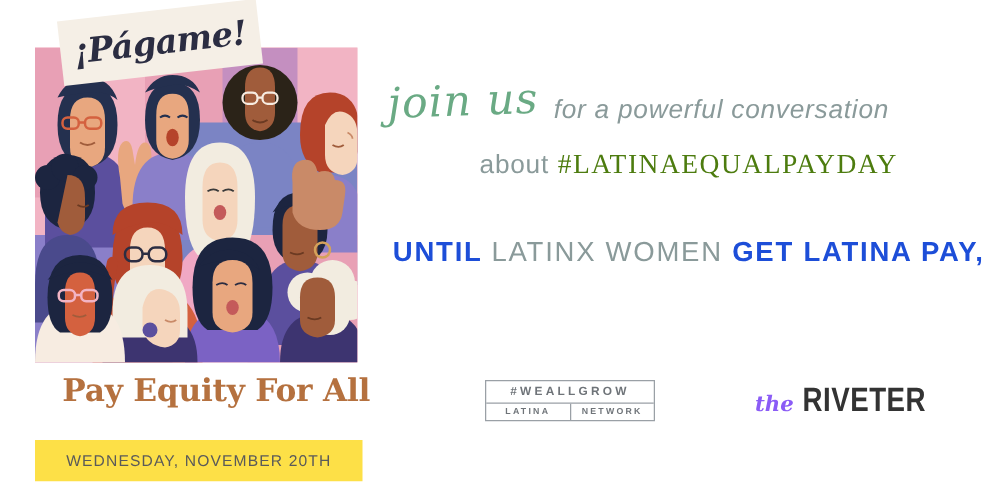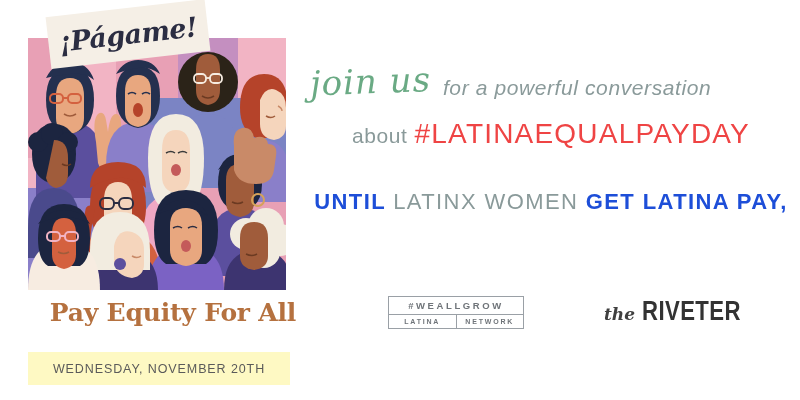--- a/index.html
+++ b/index.html
@@ -85,21 +85,21 @@
     color: #b5713f;
     white-space: nowrap;
   }
 
   .date-banner {
     position: absolute;
     left: 28px;
     top: 352px;
     width: 262px;
     height: 33px;
-    background: #fef9c3;
+    background: #fde047;
     display: flex;
     align-items: center;
     justify-content: center;
   }
   .date-banner-text {
     font-family: "Liberation Sans", sans-serif;
     font-size: 12.5px;
     letter-spacing: 0.9px;
     color: #5a5a5a;
     white-space: nowrap;
@@ -155,25 +155,25 @@
     white-space: nowrap;
   }
   .about-word {
     font-family: "Liberation Sans", sans-serif;
     font-weight: 400;
     font-size: 21px;
     letter-spacing: 0.6px;
     color: #8a9a9a;
   }
   .hashtag {
-    font-family: Liberation Sans, sans-serif;
+    font-family: Liberation Serif, serif;
     font-weight: 300;
-    font-size: 28px;
+    font-size: 22px;
     letter-spacing: 1.2px;
-    color: #ef4444;
+    color: #4d7c0f;
     padding-left: 7px;
   }
 
   .statement {
     position: absolute;
     left: 0;
     top: 186px;
     width: 482px;
     text-align: center;
   }
@@ -197,21 +197,21 @@
   }
 
   
   .logo-row {
     position: absolute;
     left: 78px;
     top: 296px;
     width: 400px;
     height: 48px;
     display: flex;
-    align-items: flex-start;
+    align-items: center;
   }
 
   .weallgrow-logo {
     width: 134px;
     border: 1px solid #9aa0a6;
     background: #ffffff;
   }
   .wag-top {
     text-align: center;
     padding: 3px 0 3px 0;
@@ -248,21 +248,21 @@
     margin-left: 80px;
     display: flex;
     align-items: baseline;
     white-space: nowrap;
   }
   .riveter-the {
     font-family: "DejaVu Serif", serif;
     font-style: italic;
     font-weight: bold;
     font-size: 17px;
-    color: #404040;
+    color: #8b5cf6;
     padding-right: 7px;
   }
   .riveter-name {
     font-family: "Liberation Sans", sans-serif;
     font-weight: bold;
     font-size: 27px;
     letter-spacing: 0.5px;
     color: #333333;
     transform: scaleX(0.82);
     transform-origin: left center;

